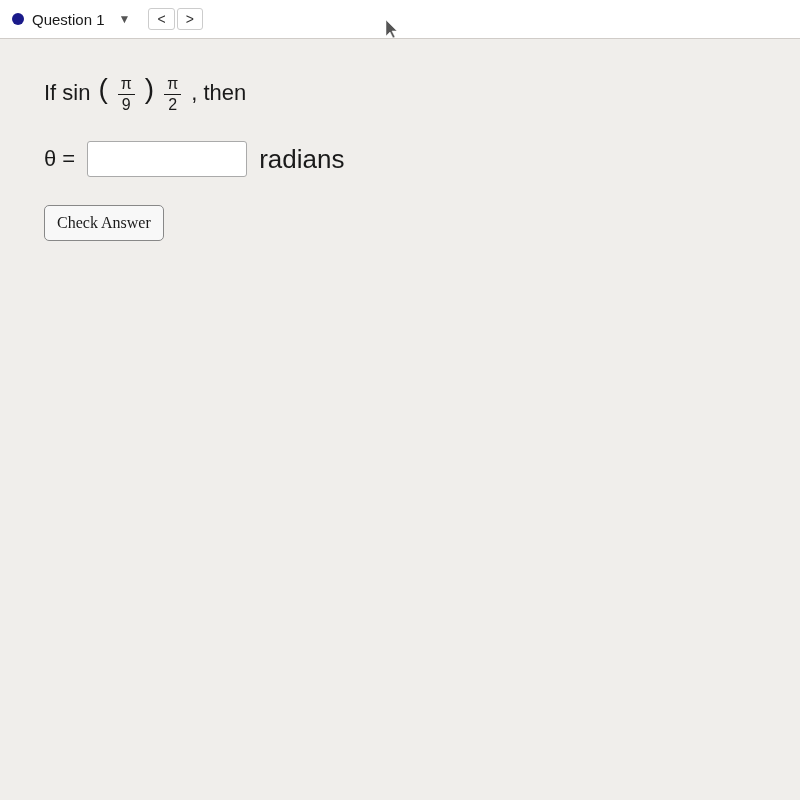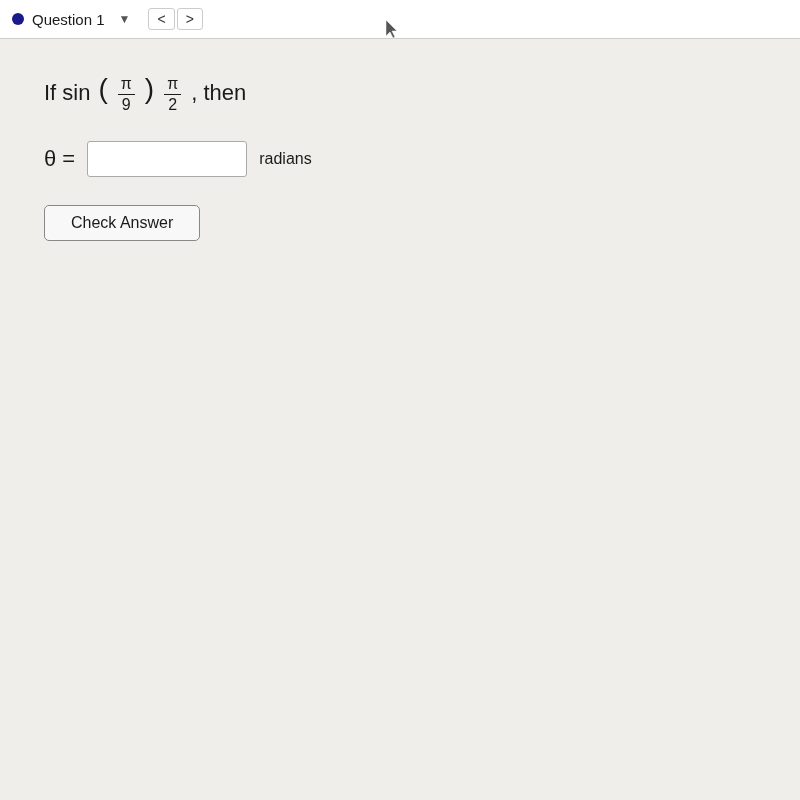--- a/index.html
+++ b/index.html
@@ -131,32 +131,33 @@
       height: 36px;
       border: 1px solid #aaa;
       border-radius: 3px;
       background-color: #ffffff;
       font-size: 16px;
       padding: 4px 8px;
       outline: none;
     }
 
     .radians-label {
-      font-size: 16px;
+      font-size: 26px;
       text-align: center;
     }
 
     .check-answer-btn {
       background-color: #f8f8f8;
       border: 1.5px solid #888;
       border-radius: 5px;
-      padding: 8px 26px;
+      padding: 8px 12px;
       font-size: 16px;
       cursor: pointer;
       color: #1a1a1a;
+      font-family: Liberation Serif, serif;
     }
 
     .cursor-arrow {
       position: absolute;
       top: 18px;
       left: 382px;
       width: 20px;
       height: 24px;
       pointer-events: none;
     }

